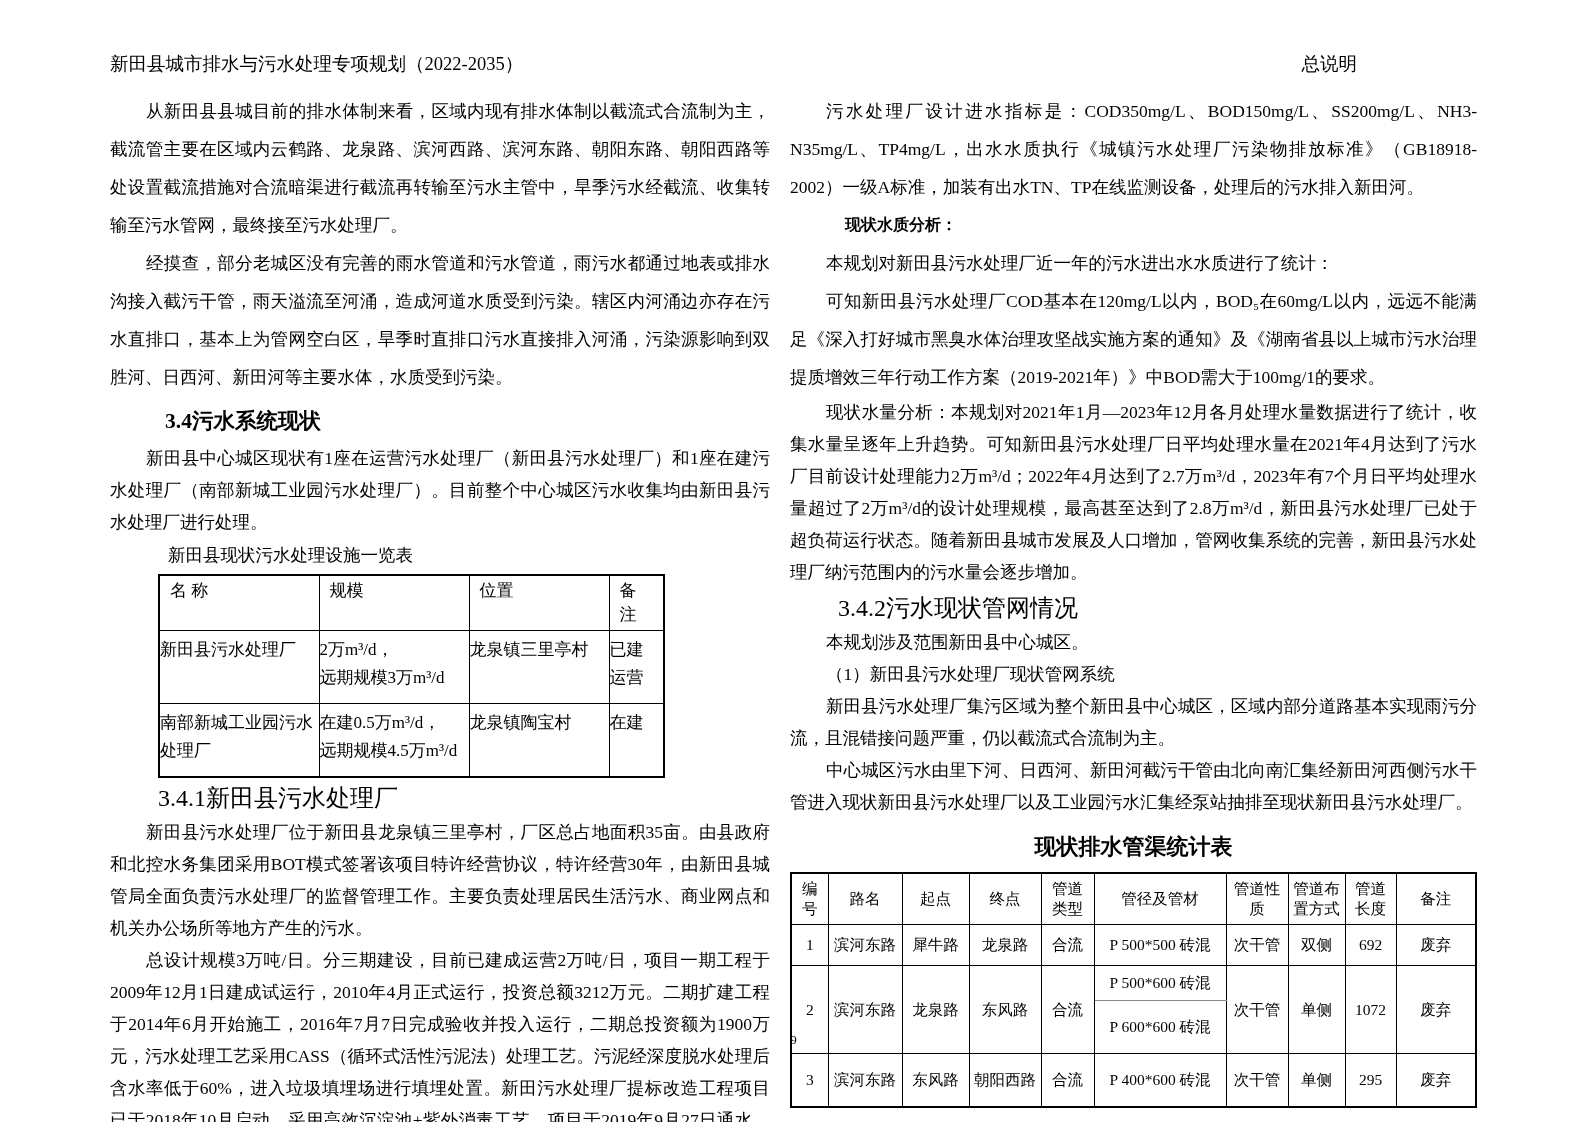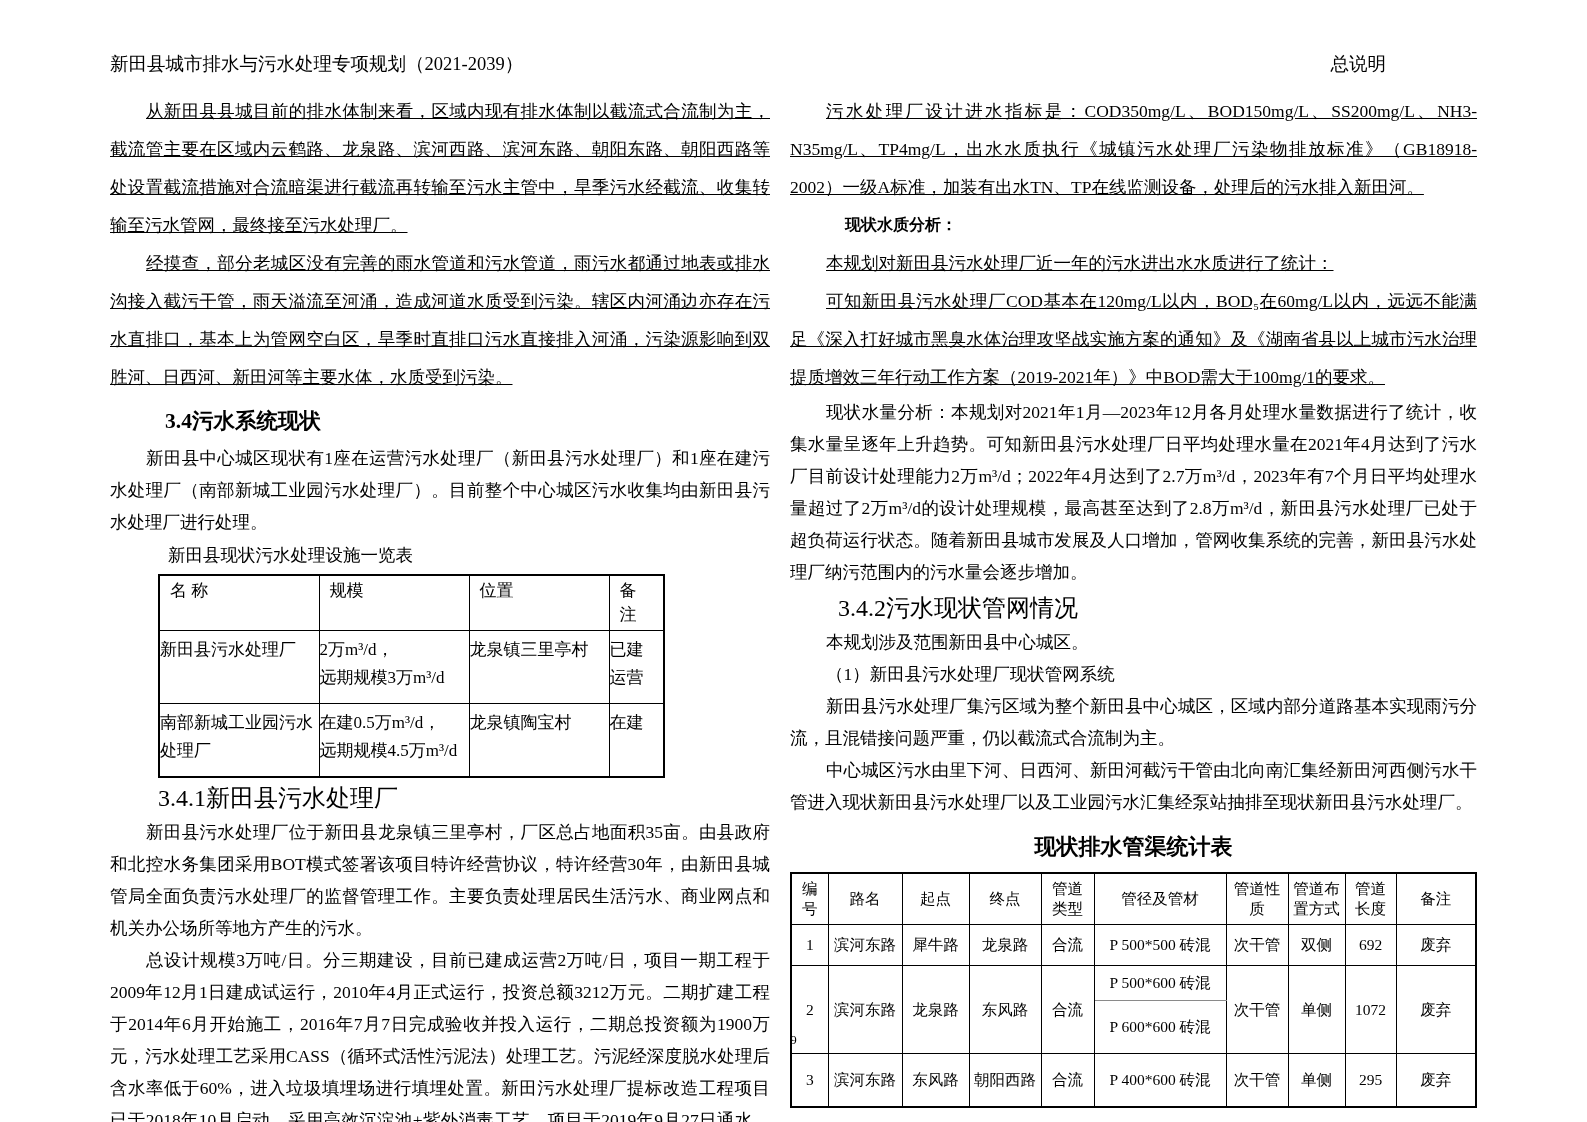--- a/index.html
+++ b/index.html
@@ -5,26 +5,26 @@
   html,body{margin:0;padding:0;background:#888;}
   .page{
     position:relative;width:1587px;height:1122px;background:#ffffff;
     font-family:"Liberation Serif", serif;color:#000;overflow:hidden;
     margin:0 auto;
   }
   .doc-header{
     display:flex;justify-content:space-between;align-items:flex-start;
     padding:52px 110px 0 110px;font-size:18.5px;line-height:24px;
   }
-  .doc-header .hdr-right{margin-right:91px;text-align:right;}
+  .doc-header .hdr-right{margin-right:120px;text-align:right;}
   .columns{display:flex;gap:20px;padding:0 110px;margin-top:16px;}
   .col-left{width:660px;}
   .col-right{width:687px;}
   p{margin:0;text-align:justify;font-size:17.5px;text-indent:36px;}
-  .lh-lg{line-height:38px;text-decoration:underline;}
+  .lh-lg{line-height:38px;}
   .lh-sm{line-height:32px;}
   .h-main{font-size:21.5px;font-weight:bold;padding-left:55px;margin:10px 0 6px 0;line-height:30px;}
   .h-sub{font-size:24px;font-weight:normal;padding-left:48px;margin:6px 0 4px 0;line-height:28px;}
   .h-inline{font-weight:bold;text-indent:55px;line-height:38px;}
   .tbl-caption{font-size:17.5px;padding-left:58px;line-height:30px;margin-top:2px;}
   
   table.tbl1{
     border-collapse:collapse;table-layout:fixed;width:505px;margin:4px 0 2px 48px;
     font-size:17px;
   }
@@ -54,21 +54,21 @@
     position:absolute;left:0;right:0;bottom:74px;text-align:center;
     font-size:13px;
   }
 </style>
 </head>
 <body>
 
 <div class="page">
 
   <div class="doc-header">
-    <span class="hdr-left">新田县城市排水与污水处理专项规划（2021-2039）</span>
+    <span class="hdr-left">新田县城市排水与污水处理专项规划（2022-2035）</span>
     <span class="hdr-right">总说明</span>
   </div>
 
   <div class="columns">
 
     <div class="col-left">
       <p class="lh-lg">从新田县县城目前的排水体制来看，区域内现有排水体制以截流式合流制为主，截流管主要在区域内云鹤路、龙泉路、滨河西路、滨河东路、朝阳东路、朝阳西路等处设置截流措施对合流暗渠进行截流再转输至污水主管中，旱季污水经截流、收集转输至污水管网，最终接至污水处理厂。</p>
       <p class="lh-lg">经摸查，部分老城区没有完善的雨水管道和污水管道，雨污水都通过地表或排水沟接入截污干管，雨天溢流至河涌，造成河道水质受到污染。辖区内河涌边亦存在污水直排口，基本上为管网空白区，旱季时直排口污水直接排入河涌，污染源影响到双胜河、日西河、新田河等主要水体，水质受到污染。</p>
       <div class="h-main">3.4污水系统现状</div>
       <p class="lh-sm">新田县中心城区现状有1座在运营污水处理厂（新田县污水处理厂）和1座在建污水处理厂（南部新城工业园污水处理厂）。目前整个中心城区污水收集均由新田县污水处理厂进行处理。</p>

